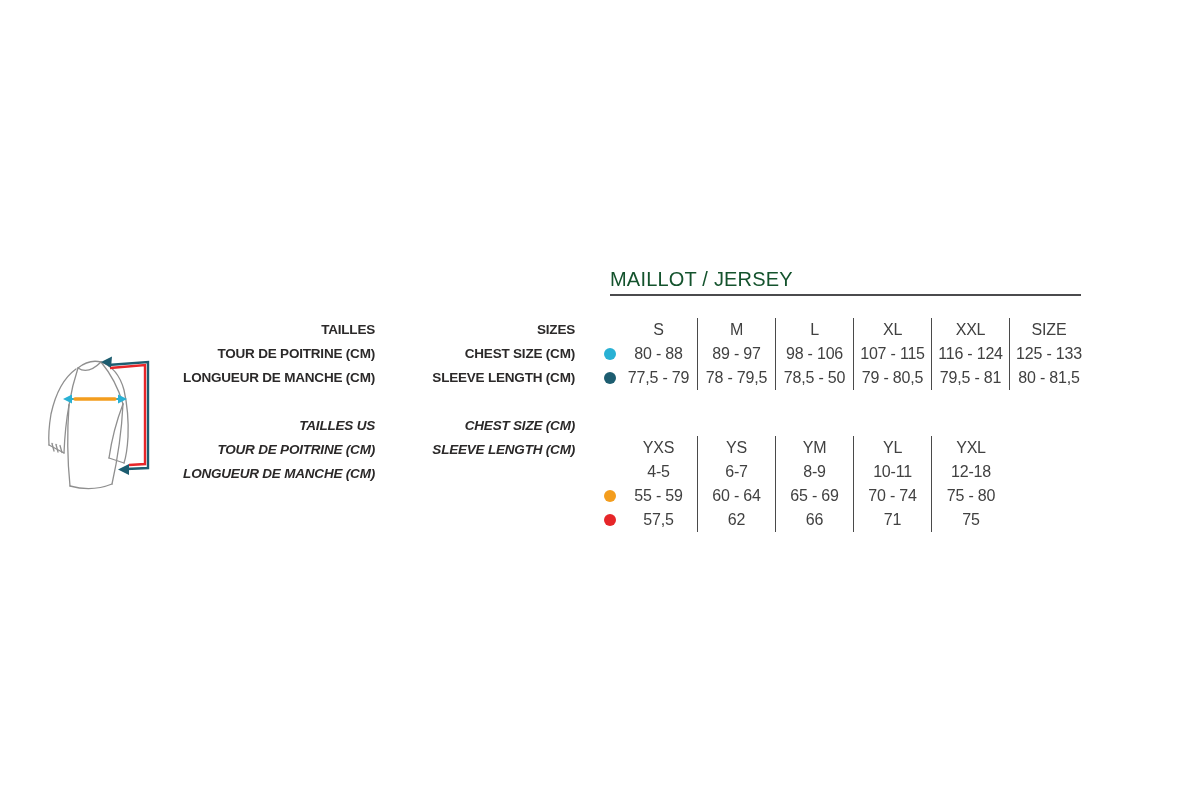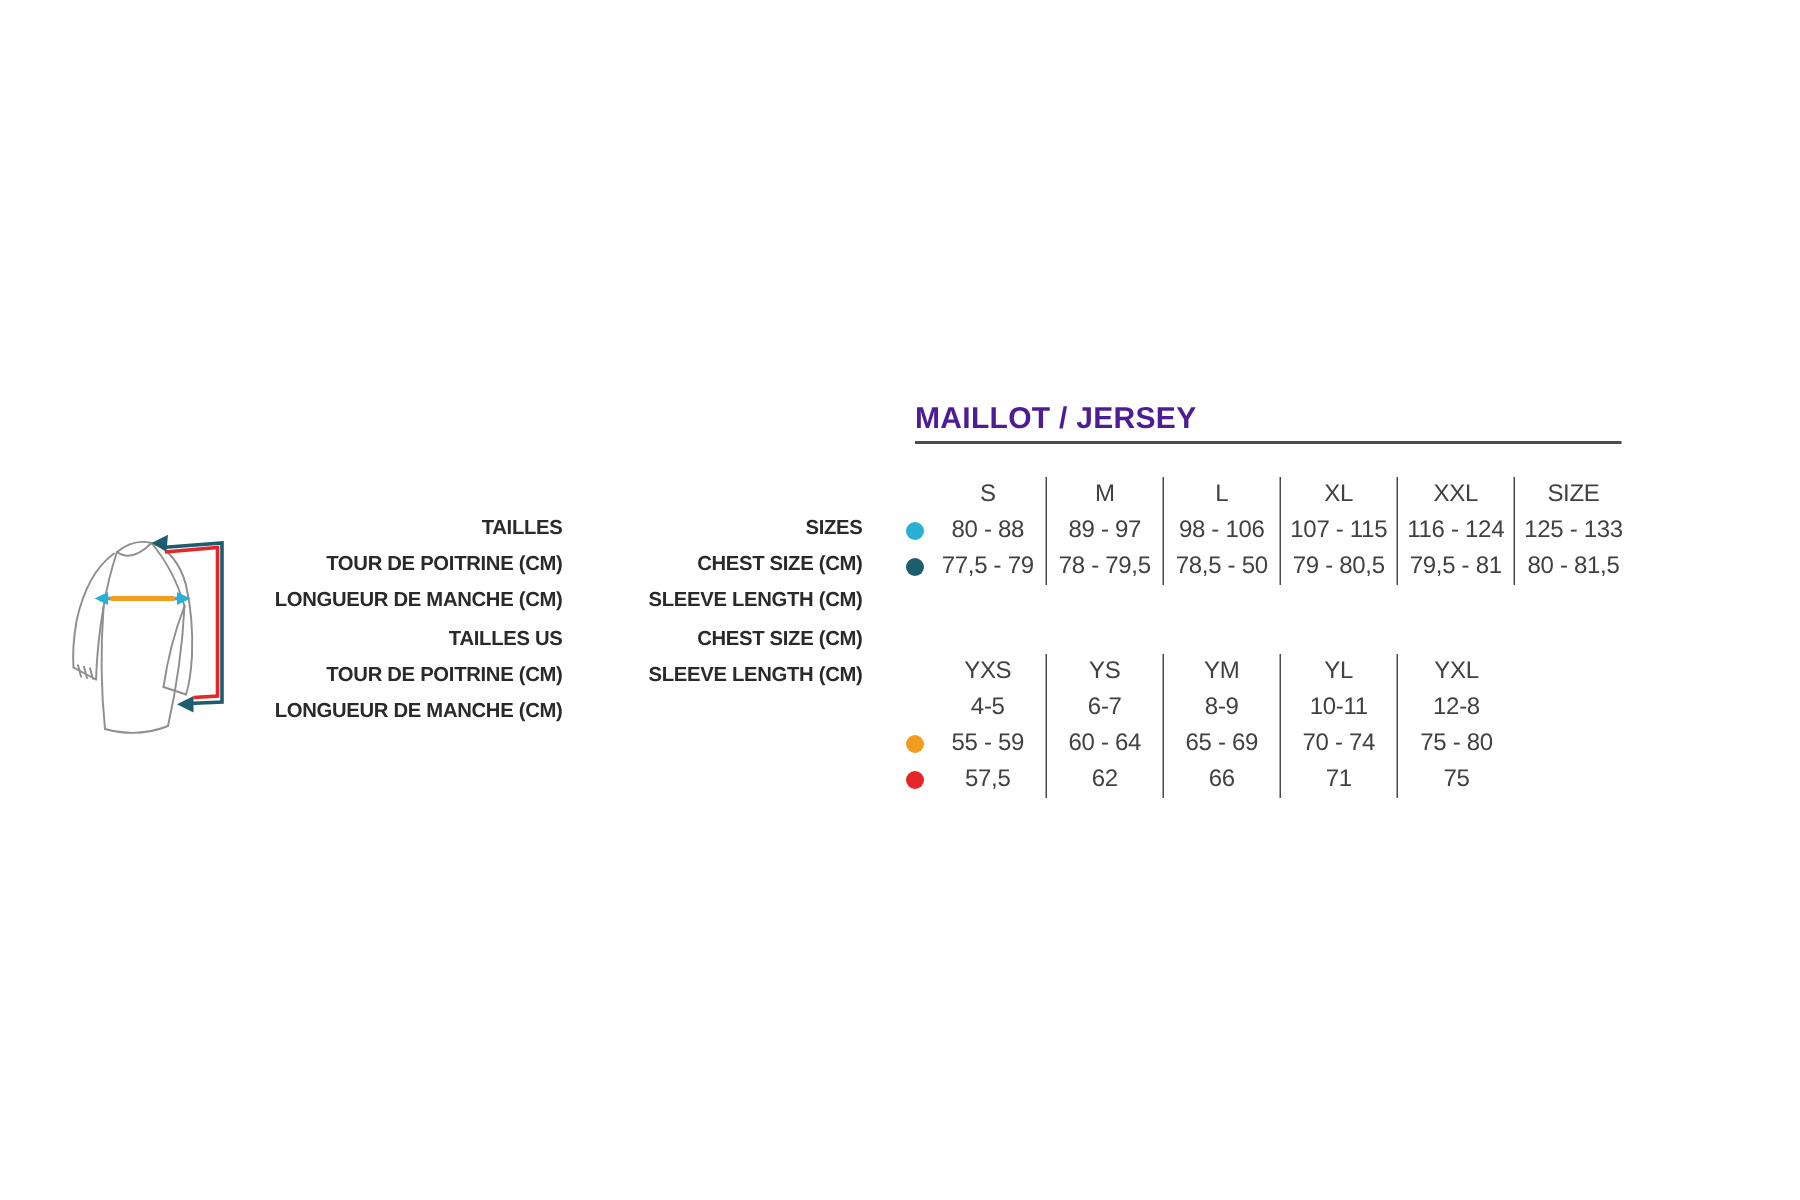--- a/index.html
+++ b/index.html
@@ -12,40 +12,40 @@
     font-family: "Liberation Sans", "DejaVu Sans", sans-serif;
     overflow: hidden;
   }
 
   
   .title {
     position: absolute;
     left: 610px;
     top: 268px;
     font-size: 20px;
-    font-weight: 700;
+    font-weight: 400;
     letter-spacing: 0.2px;
-    color: #4c1d95;
+    color: #14532d;
     white-space: nowrap;
   }
   .title-rule {
     position: absolute;
     left: 610px;
     top: 294px;
     width: 471px;
     height: 2px;
     background: #4b4b4d;
   }
 
   
   .labels { position: absolute; }
   .labels.fr { left: 120px; width: 255px; }
   .labels.en { left: 375px; width: 200px; }
-  .labels.adult { top: 318px; margin-top: 22px; }
-  .labels.youth { top: 414px; }
+  .labels.adult { top: 318px; }
+  .labels.youth { top: 414px; font-style: italic; }
   .label-row {
     height: 24px;
     line-height: 24px;
     text-align: right;
     font-size: 13.5px;
     font-weight: 700;
     letter-spacing: -0.2px;
     color: #2b2929;
     white-space: nowrap;
   }
@@ -197,21 +197,21 @@
     <div class="cell sep">YS</div>
     <div class="cell sep">YM</div>
     <div class="cell sep">YL</div>
     <div class="cell">YXL</div>
 
     <div class="dot-cell"></div>
     <div class="cell sep">4-5</div>
     <div class="cell sep">6-7</div>
     <div class="cell sep">8-9</div>
     <div class="cell sep">10-11</div>
-    <div class="cell">12-8</div>
+    <div class="cell">12-18</div>
 
     <div class="dot-cell">
         <span class="dot youth-chest"></span>
       </div>
     <div class="cell sep">55 - 59</div>
     <div class="cell sep">60 - 64</div>
     <div class="cell sep">65 - 69</div>
     <div class="cell sep">70 - 74</div>
     <div class="cell">75 - 80</div>
 

